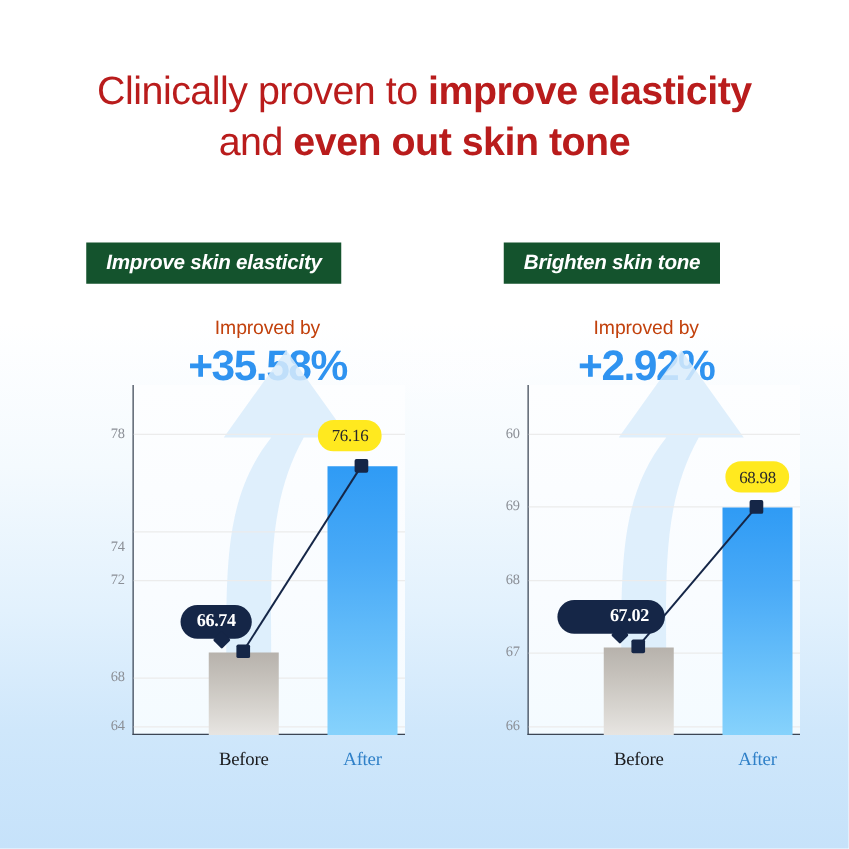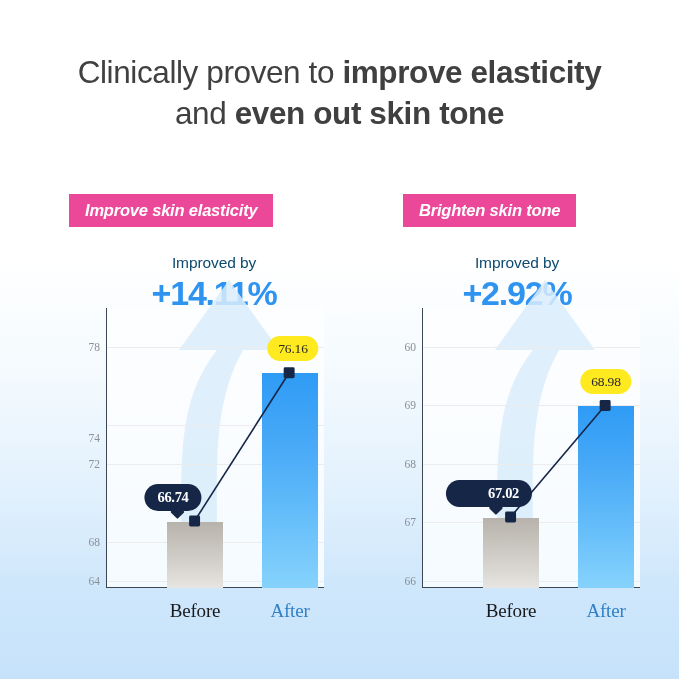--- a/index.html
+++ b/index.html
@@ -38,38 +38,38 @@
   }
 
   #page { position: absolute; inset: 0; z-index: 2; }
 
   
   #headline {
     position: absolute;
     left: 0; top: 52px;
     width: 679px;
     text-align: center;
-    color: #404040;
+    color: #b91c1c;
     font-size: 31.5px;
     line-height: 41px;
     letter-spacing: -0.4px;
     font-weight: 400;
   }
   #headline b { font-weight: 700; }
 
   
   .panel { position: absolute; top: 186px; width: 300px; height: 455px; }
   #panel-left  { left: 40px; }
   #panel-right { left: 356px; }
 
   .badge {
     position: absolute;
     top: 8px;
     height: 33px;
-    background: #ec4899;
+    background: #14532d;
     color: #ffffff;
     font-size: 16.5px;
     font-style: italic;
     font-weight: 700;
     letter-spacing: -0.2px;
     display: flex;
     align-items: center;
     justify-content: center;
     padding: 0 16px;
     white-space: nowrap;
@@ -81,21 +81,21 @@
     position: absolute;
     top: 68px;
     width: 300px;
     text-align: center;
   }
   #panel-left  .improved-wrap { left: 48px; width: 252px; }
   #panel-right .improved-wrap { left: 30px; width: 262px; }
 
   .improved-label {
     font-size: 15.5px;
-    color: #0c4a6e;
+    color: #c2410c;
     font-weight: 400;
     letter-spacing: -0.1px;
   }
   .improved-value {
     margin-top: 2px;
     font-size: 34px;
     font-weight: 700;
     color: #2f93f0;
     letter-spacing: -1.2px;
     line-height: 38px;
@@ -194,21 +194,21 @@
     padding: 0 11px;
     border-radius: 13px;
     letter-spacing: -0.2px;
   }
 
   
   .xlabel {
     position: absolute;
     transform: translateX(-50%);
     top: 292px;
-    font-size: 19px;
+    font-size: 15px;
     letter-spacing: -0.2px;
   }
   .xlabel-before { color: #19191b; }
   .xlabel-after  { color: #2f80c8; font-weight: 400; }
 </style>
 </head>
 <body>
 
 <div id="bg-wash"></div>
 <div id="bg-wash-side"></div>
@@ -218,21 +218,21 @@
   <div id="headline">
     <span><span>Clinically proven to </span><b>improve elasticity</b></span><br>
     <span><span>and </span><b>even out skin tone</b></span>
   </div>
 
   <div class="panel" id="panel-left">
     <div class="badge">Improve skin elasticity</div>
 
     <div class="improved-wrap">
       <div class="improved-label">Improved by</div>
-      <div class="improved-value">+14.11%</div>
+      <div class="improved-value">+35.58%</div>
     </div>
 
     <div class="chart">
       <div class="plot" id="plot-0">
 
         <svg class="wm" viewBox="0 0 210 320">
           <path d="M60 318 C60 232 58 176 96 128 L58 128 L108 58 L158 128 L122 128 C92 182 96 240 96 318 Z" fill="#d9ecfb" opacity="0.85"></path>
         </svg>
 
         <div class="grid-host">
@@ -251,21 +251,21 @@
         <div class="bar bar-gray" id="bar0-before" style="left: 60px; top: 214px; height: 66px;"></div>
         <div class="bar bar-blue" id="bar0-after" style="left: 155px; top: 65px; height: 215px;"></div>
 
         <svg class="connector" id="conn-0" viewBox="0 0 218 280" preserveAspectRatio="none">
             <line x1="88" y1="214" x2="183" y2="65" stroke="#152647" stroke-width="1.6"></line>
             <rect x="82.5" y="208.5" width="11" height="11" rx="1.5" fill="#152647"></rect>
             <rect x="177.5" y="59.5" width="11" height="11" rx="1.5" fill="#152647"></rect>
           </svg>
 
         <div class="tip tip-dark" id="tip0-before" style="left: 66px; top: 176px;">66.74</div>
-        <div class="tip tip-yellow" id="tip0-after" style="left: 186px; top: 28px; text-align: right;">76.16</div>
+        <div class="tip tip-yellow" id="tip0-after" style="left: 173px; top: 28px; text-align: right;">76.16</div>
 
         <div class="xlabel xlabel-before" id="xl0-b" style="left: 88px;">Before</div>
         <div class="xlabel xlabel-after" id="xl0-a" style="left: 183px;">After</div>
       </div>
     </div>
   </div>
 
   <div class="panel" id="panel-right">
     <div class="badge">Brighten skin tone</div>
 

